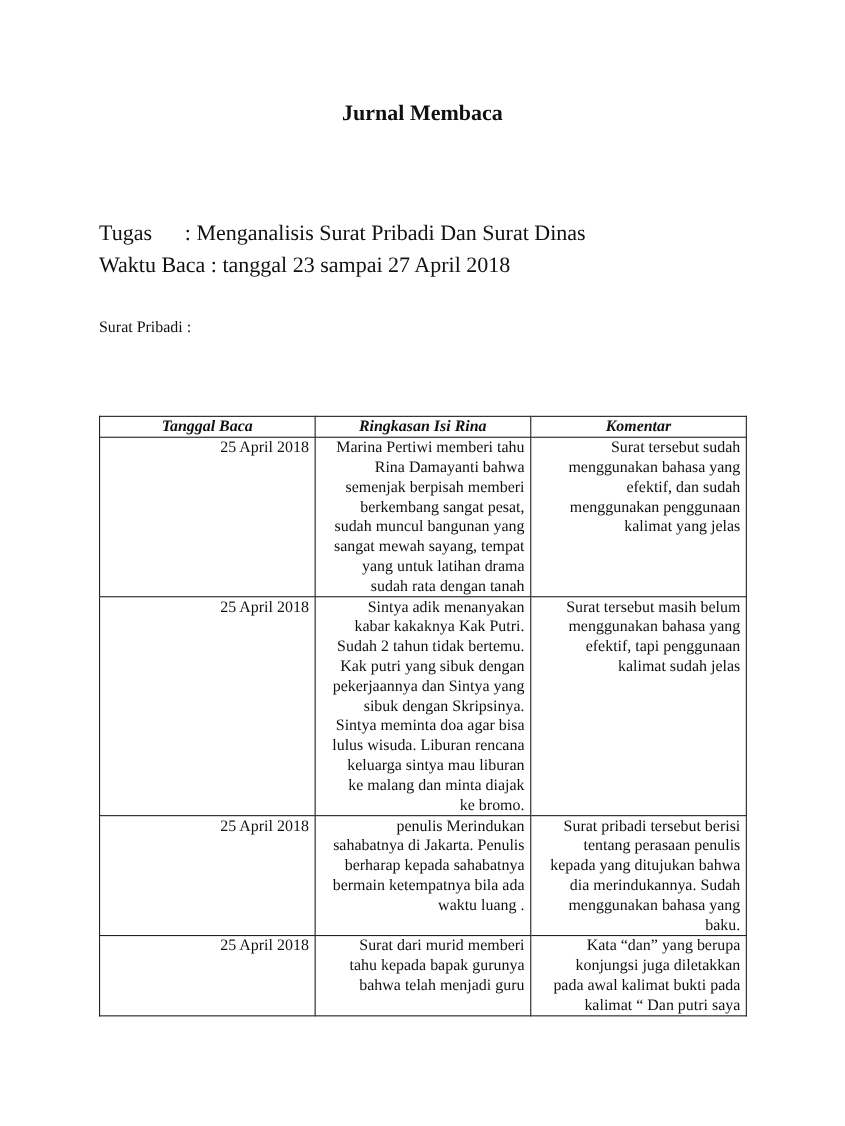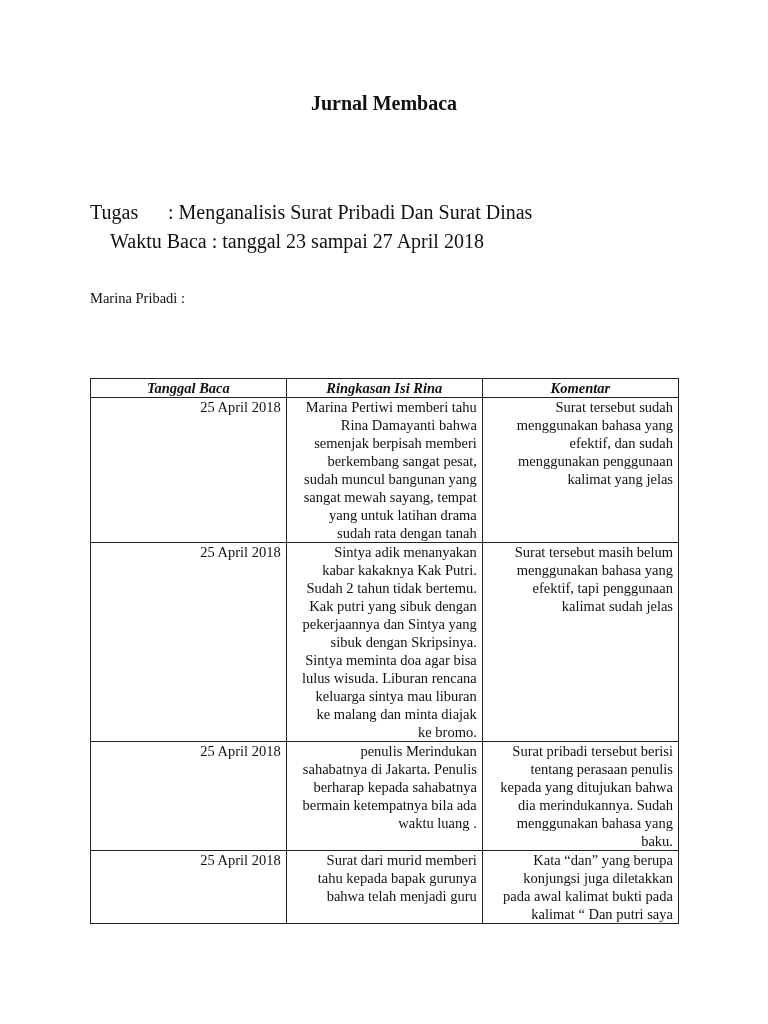--- a/index.html
+++ b/index.html
@@ -30,21 +30,21 @@
     position: absolute;
     left: 90px;
     font-size: 20px;
     white-space: nowrap;
   }
   .meta-label {
     display: inline-block;
   }
   .label-tugas { width: 78px; }
   .meta-row-1 { top: 201px; }
-  .meta-row-2 { top: 230px; margin-left: 20px; }
+  .meta-row-2 { top: 230px; }
   .section-heading {
     position: absolute;
     left: 90px;
     top: 290px;
     font-size: 14.5px;
     margin: 0;
     font-weight: normal;
   }
   .journal-table {
     position: absolute;
@@ -85,21 +85,21 @@
 <h1 class="page-title">Jurnal Membaca</h1>
 
 <div class="meta-line meta-row-1">
   <span class="meta-label label-tugas">Tugas</span><span>: Menganalisis Surat Pribadi Dan Surat Dinas</span>
 </div>
 
 <div class="meta-line meta-row-2">
   <span class="meta-label">Waktu Baca</span><span> : tanggal 23 sampai 27 April 2018</span>
 </div>
 
-<h2 class="section-heading">Marina Pribadi :</h2>
+<h2 class="section-heading">Surat Pribadi :</h2>
 
 <table class="journal-table">
   <thead>
     <tr>
       <th class="col-date">Tanggal Baca</th>
       <th class="col-summary">Ringkasan Isi Rina</th>
       <th class="col-comment">Komentar</th>
     </tr>
   </thead>
   <tbody>

